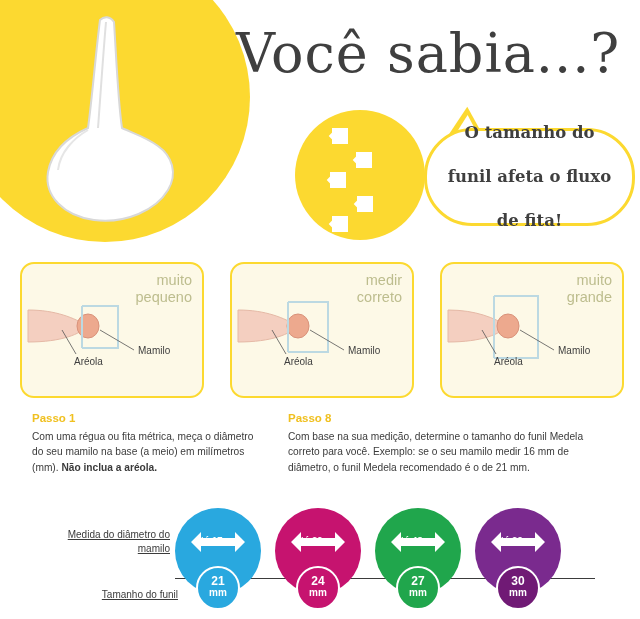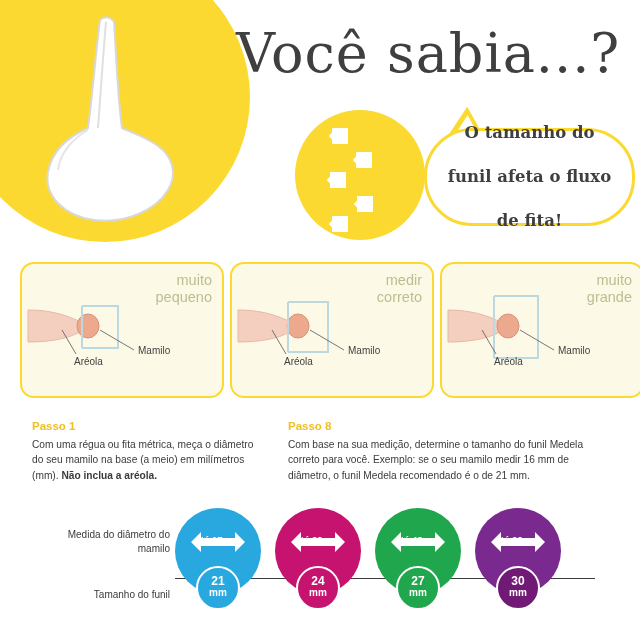--- a/index.html
+++ b/index.html
@@ -51,52 +51,52 @@
   }
   .bubble-tail-in{
     position:absolute;left:456px;top:116px;width:0;height:0;
     border-left:9px solid transparent;border-right:20px solid transparent;
     border-bottom:24px solid #ffffff;transform:rotate(12deg);
   }
 
   
   .card{
     position:absolute;top:262px;width:180px;height:132px;
-    background:#fdf9e7;border:2px solid #fcd930;border-radius:14px;padding-left:20px;
+    background:#fdf9e7;border:2px solid #fcd930;border-radius:14px;
   }
   .card.c1{left:20px;}
   .card.c2{left:230px;}
   .card.c3{left:440px;}
   .card-title{
     position:absolute;right:10px;top:8px;text-align:right;
     font-size:14.5px;color:#bdbd8e;line-height:1.18;font-weight:normal;
   }
   .card svg{position:absolute;left:0;top:0;}
   .lbl{
     position:absolute;font-size:10px;color:#3f3f3f;
   }
 
   
   .step{position:absolute;top:412px;}
   .step.s1{left:32px;width:235px;}
   .step.s2{left:288px;width:320px;}
   .step-h{
-    font-size:11.5px;font-weight:bold;color:#f0c020;margin:8px 0 5px 0;
+    font-size:11.5px;font-weight:bold;color:#f0c020;margin:0 0 5px 0;
   }
   .step-b{
     font-size:10.2px;color:#3b3b3b;line-height:1.5;margin:0;
   }
   .step-b b{color:#3b3b3b;}
 
   
   .row-label{
-    position:absolute;text-align:right;font-size:10px;color:#3b3b3b;line-height:1.35;
+    position:absolute;text-align:right;font-size:10px;color:#3b3b3b;line-height:1.35;text-decoration:underline;
   }
   .rl1{left:60px;top:528px;width:110px;}
-  .rl2{left:60px;top:588px;width:110px;}
+  .rl2{left:68px;top:588px;width:110px;}
   .axis{position:absolute;left:175px;top:578px;width:420px;height:1px;background:#3b3b3b;}
   .tick{position:absolute;top:572px;width:1px;height:12px;background:#3b3b3b;}
 
   .arrowcell{position:absolute;top:508px;width:86px;height:86px;}
   .arrowcell .cap{
     position:absolute;left:0;top:26px;width:86px;text-align:center;
     font-size:9.5px;color:#ffffff;font-weight:bold;
   }
   .badge{
     position:absolute;left:21px;top:58px;width:44px;height:44px;border-radius:50%;

